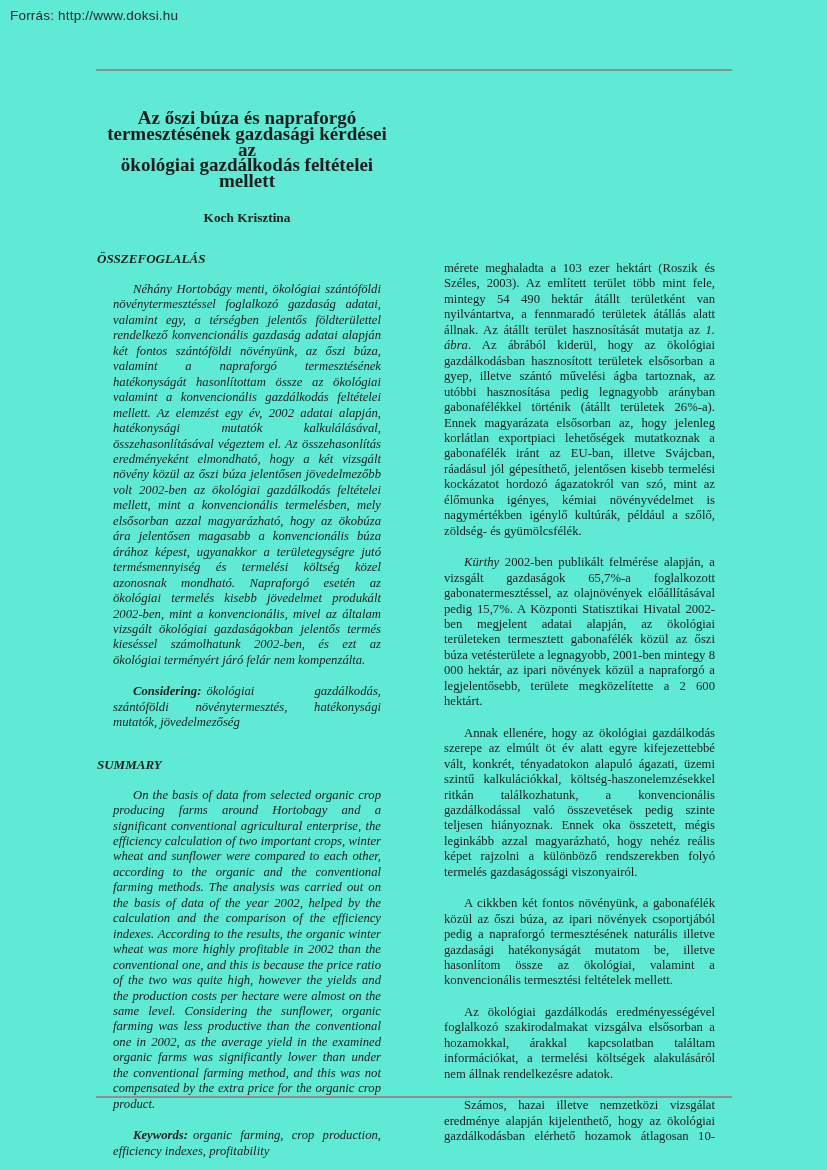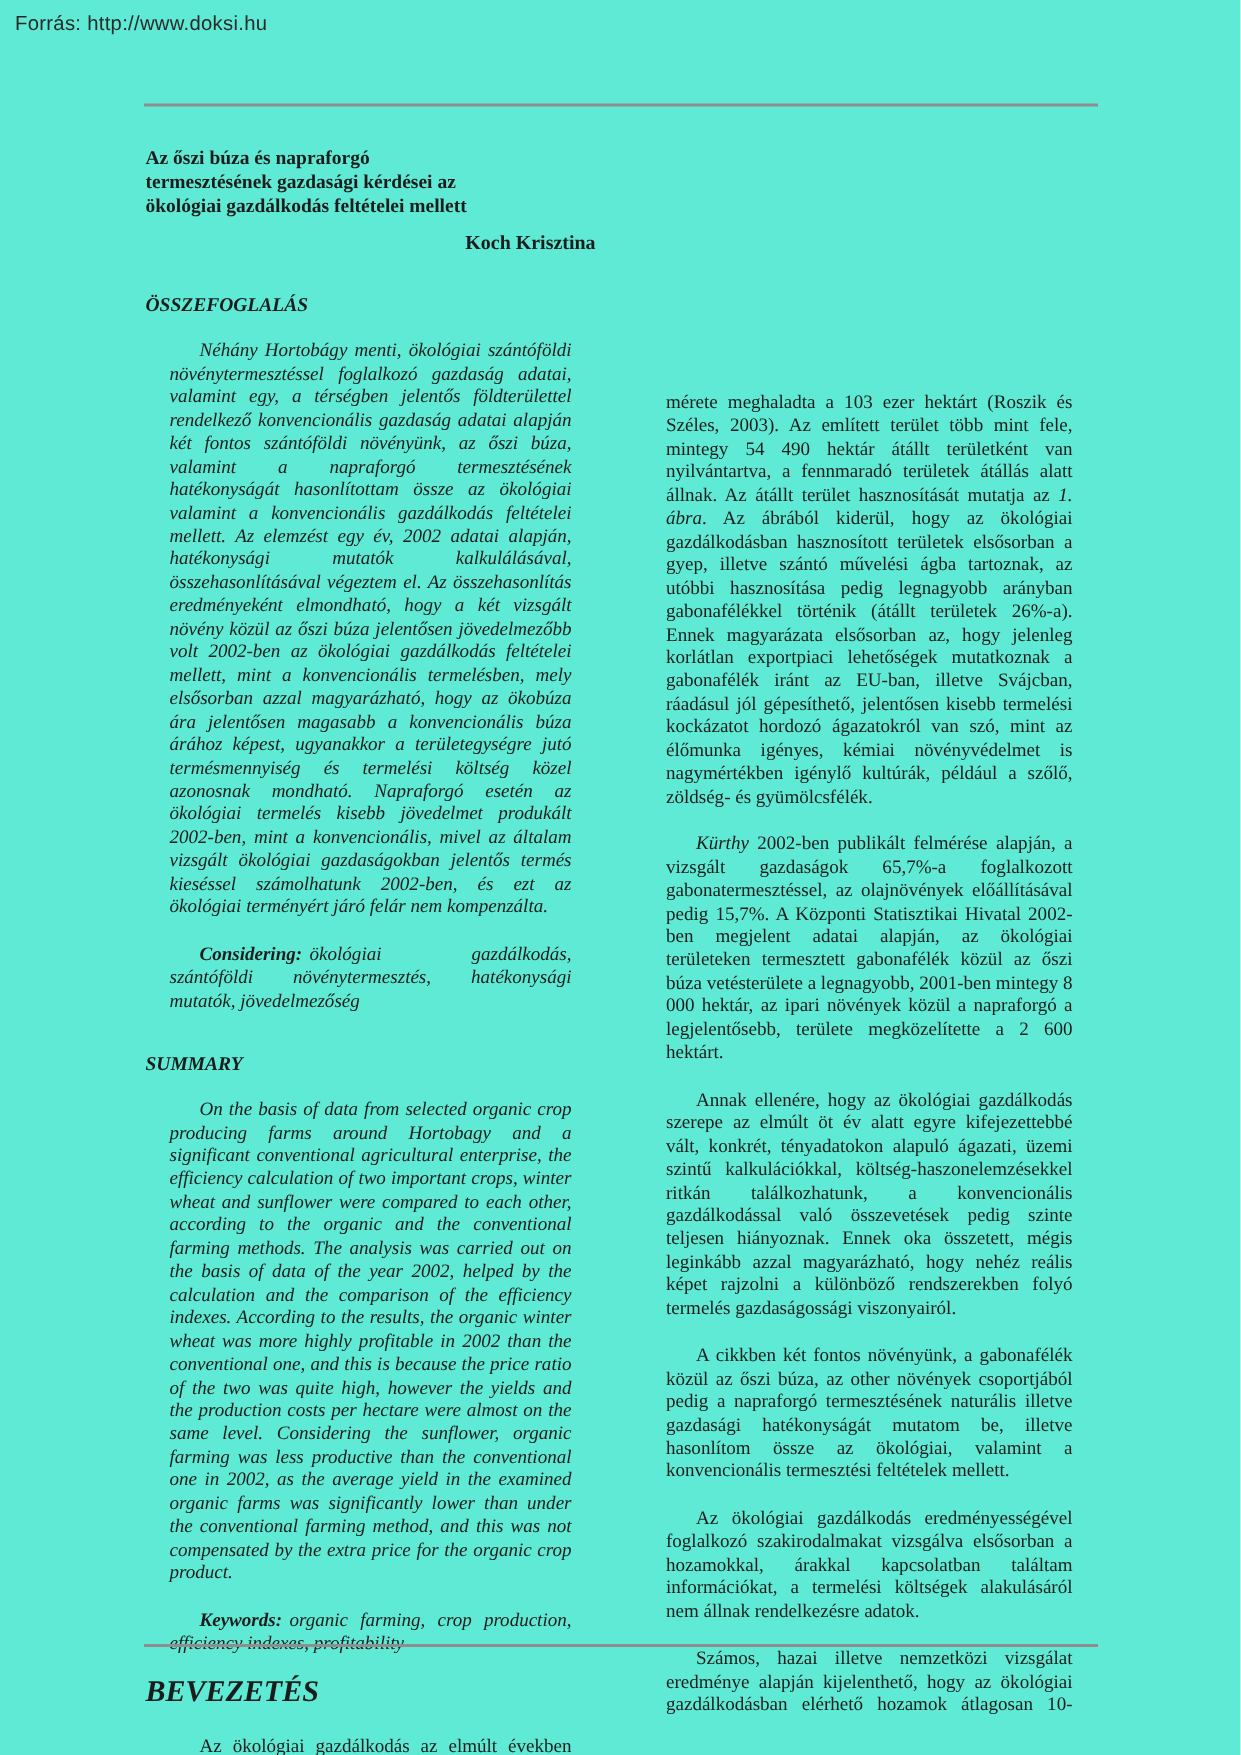--- a/index.html
+++ b/index.html
@@ -35,32 +35,32 @@
     position: absolute;
     font-size: 12.7px;
     line-height: 15.45px;
     text-align: justify;
   }
   .col-left  { left: 97px;  top: 85px;  width: 300px; }
   .col-right { left: 428px; top: 261px; width: 303px; }
 
   .title-block { text-align: center; }
   .paper-title {
-    margin-top: 12px;
+    margin-top: 25px;
     font-weight: bold;
-    font-size: 13px;
+    font-size: 19px;
     line-height: 15.8px;
-    text-align: left;
+    text-align: center;
   }
   .author {
-    margin-top: 10px;
+    margin-top: 21px;
     font-weight: bold;
     font-size: 13.3px;
     line-height: 15px;
-    text-align: right;
+    text-align: center;
   }
   .affil {
     margin-top: 9px;
     font-size: 12.4px;
     line-height: 15.2px;
     text-align: center;
   }
 
   .section-head {
     margin: 26px 0 0 0;
@@ -128,21 +128,21 @@
     <p class="intro ind stretch-last">Az ökológiai gazdálkodás az elmúlt években további teret hódított Magyarországon. 2000-re a Biokontroll Hungária Kht. által ellenőrzött terület</p>
   </div>
 
   <div class="col col-right">
     <p class="body-p"><span>mérete meghaladta a 103 ezer hektárt (Roszik és Széles, 2003). Az említett terület több mint fele, mintegy 54 490 hektár átállt területként van nyilvántartva, a fennmaradó területek átállás alatt állnak. Az átállt terület hasznosítását mutatja az</span> <span class="it">1. ábra</span><span>. Az ábrából kiderül, hogy az ökológiai gazdálkodásban hasznosított területek elsősorban a gyep, illetve szántó művelési ágba tartoznak, az utóbbi hasznosítása pedig legnagyobb arányban gabonafélékkel történik (átállt területek 26%-a). Ennek magyarázata elsősorban az, hogy jelenleg korlátlan exportpiaci lehetőségek mutatkoznak a gabonafélék iránt az EU-ban, illetve Svájcban, ráadásul jól gépesíthető, jelentősen kisebb termelési kockázatot hordozó ágazatokról van szó, mint az élőmunka igényes, kémiai növényvédelmet is nagymértékben igénylő kultúrák, például a szőlő, zöldség- és gyümölcsfélék.</span></p>
 
     <p class="body-p ind"><span class="it">Kürthy</span> <span>2002-ben publikált felmérése alapján, a vizsgált gazdaságok 65,7%-a foglalkozott gabonatermesztéssel, az olajnövények előállításával pedig 15,7%. A Központi Statisztikai Hivatal 2002-ben megjelent adatai alapján, az ökológiai területeken termesztett gabonafélék közül az őszi búza vetésterülete a legnagyobb, 2001-ben mintegy 8 000 hektár, az ipari növények közül a napraforgó a legjelentősebb, területe megközelítette a 2 600 hektárt.</span></p>
 
     <p class="body-p ind">Annak ellenére, hogy az ökológiai gazdálkodás szerepe az elmúlt öt év alatt egyre kifejezettebbé vált, konkrét, tényadatokon alapuló ágazati, üzemi szintű kalkulációkkal, költség-haszonelemzésekkel ritkán találkozhatunk, a konvencionális gazdálkodással való összevetések pedig szinte teljesen hiányoznak. Ennek oka összetett, mégis leginkább azzal magyarázható, hogy nehéz reális képet rajzolni a különböző rendszerekben folyó termelés gazdaságossági viszonyairól.</p>
 
-    <p class="body-p ind">A cikkben két fontos növényünk, a gabonafélék közül az őszi búza, az other növények csoportjából pedig a napraforgó termesztésének naturális illetve gazdasági hatékonyságát mutatom be, illetve hasonlítom össze az ökológiai, valamint a konvencionális termesztési feltételek mellett.</p>
+    <p class="body-p ind">A cikkben két fontos növényünk, a gabonafélék közül az őszi búza, az ipari növények csoportjából pedig a napraforgó termesztésének naturális illetve gazdasági hatékonyságát mutatom be, illetve hasonlítom össze az ökológiai, valamint a konvencionális termesztési feltételek mellett.</p>
 
     <p class="body-p ind">Az ökológiai gazdálkodás eredményességével foglalkozó szakirodalmakat vizsgálva elsősorban a hozamokkal, árakkal kapcsolatban találtam információkat, a termelési költségek alakulásáról nem állnak rendelkezésre adatok.</p>
 
     <p class="body-p ind stretch-last">Számos, hazai illetve nemzetközi vizsgálat eredménye alapján kijelenthető, hogy az ökológiai gazdálkodásban elérhető hozamok átlagosan 10-</p>
   </div>
 
   <div class="rule rule-bottom"></div>
 
 </div>
 

